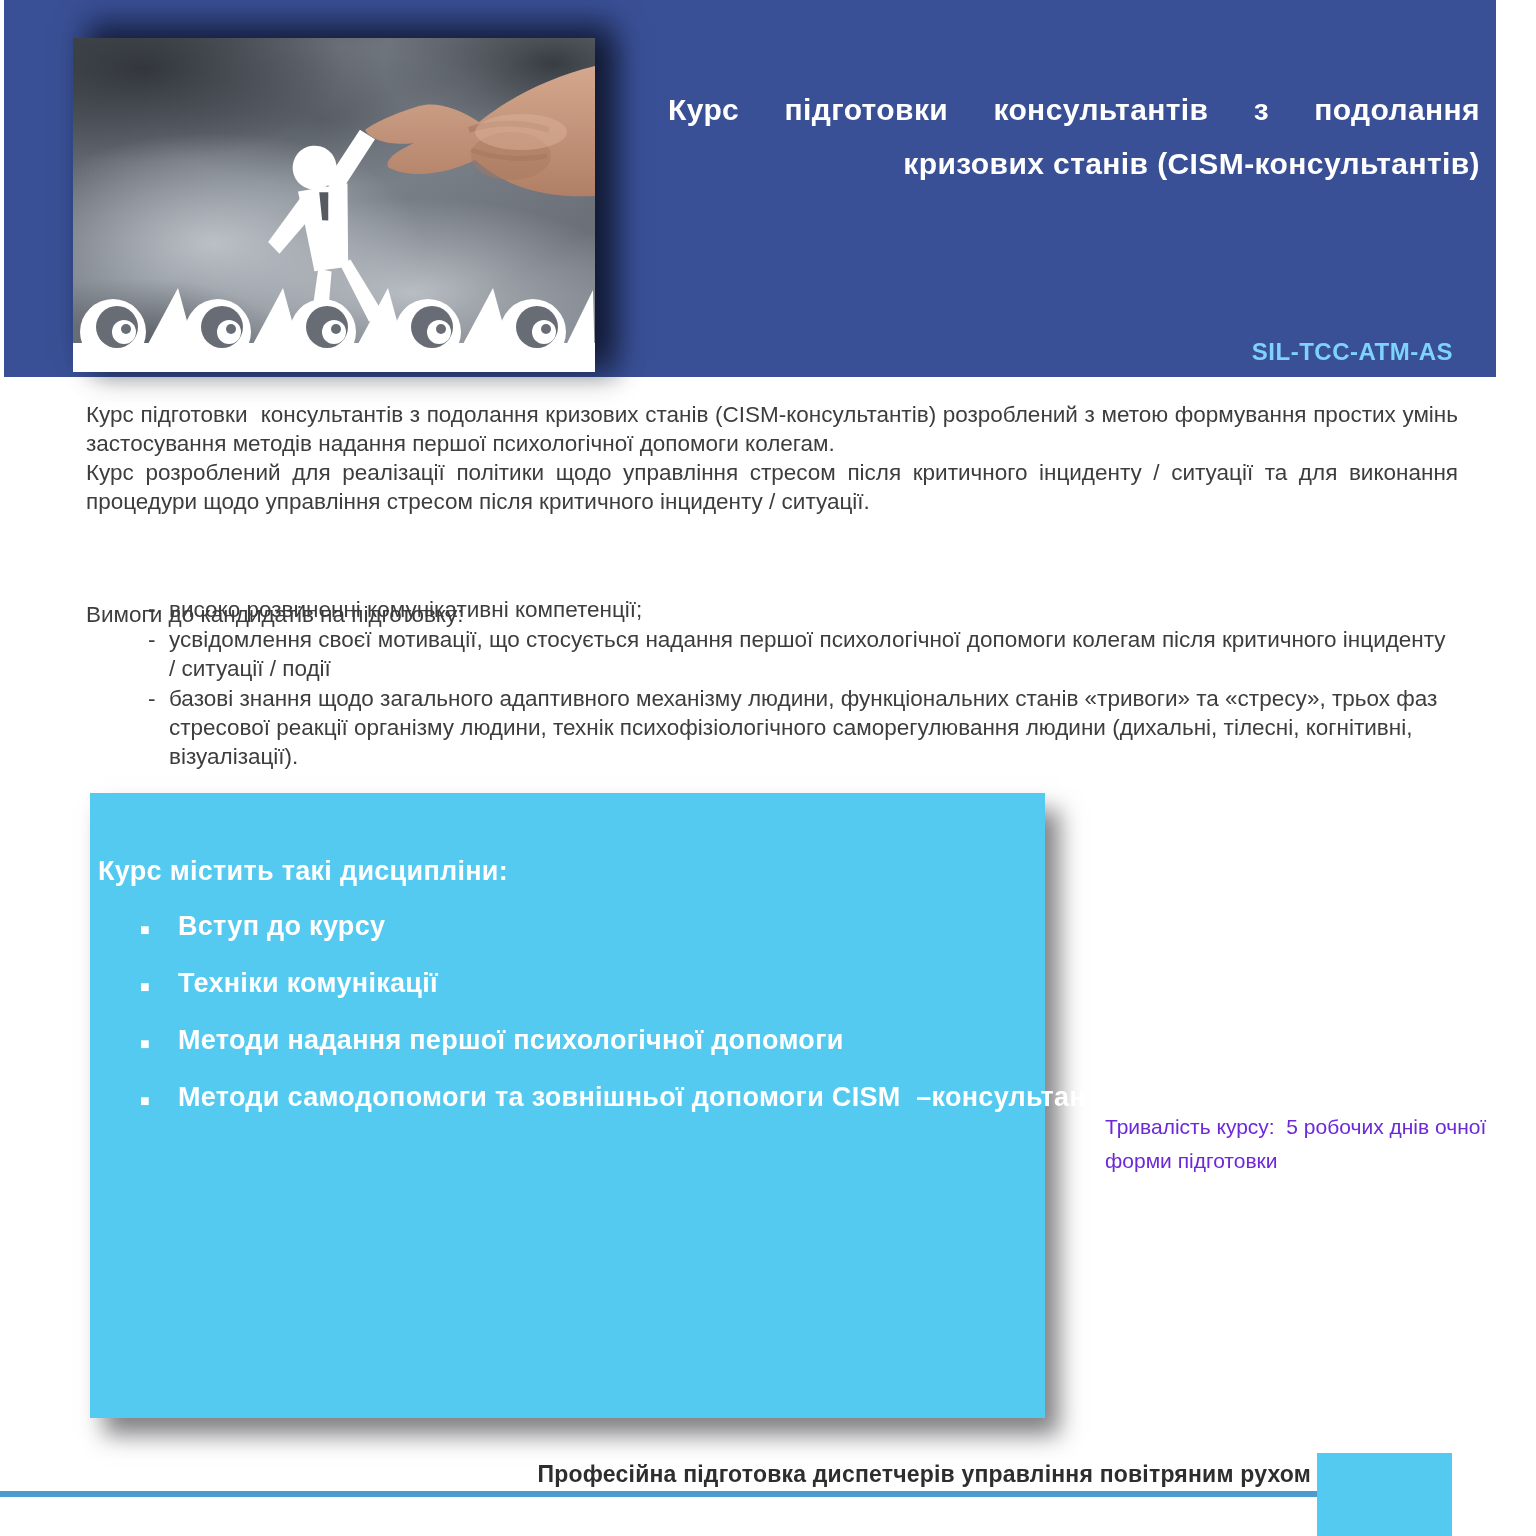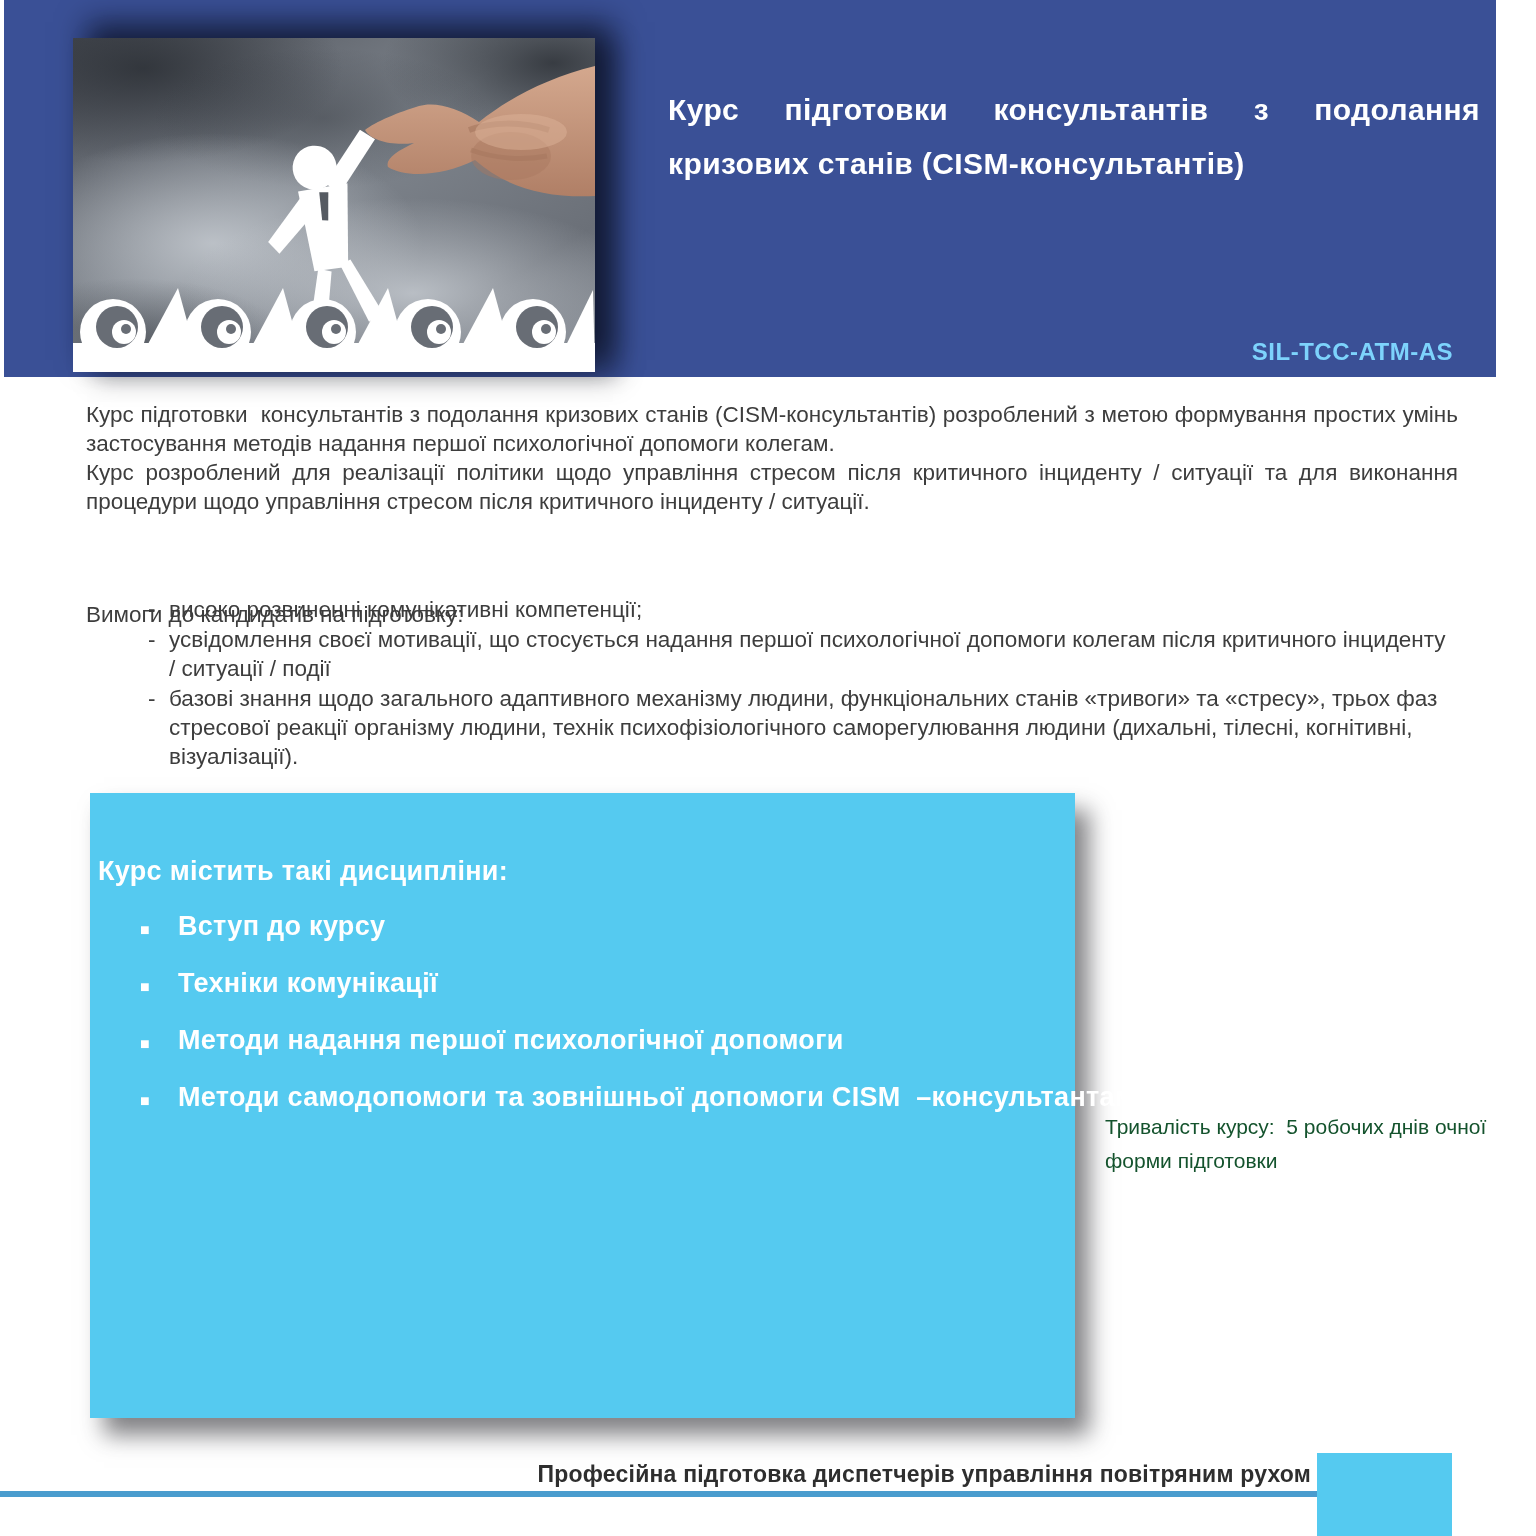--- a/index.html
+++ b/index.html
@@ -16,21 +16,21 @@
     position:absolute;left:69px;top:38px;width:522px;height:334px;
     box-shadow:16px -14px 28px 2px rgba(5,8,20,.62), 22px 6px 24px rgba(5,8,20,.35);
     background:#777;
   }
   .hero svg{display:block;width:100%;height:100%;}
   .band-title{
     position:absolute;left:664px;top:72px;width:812px;
     color:#fff;font-weight:bold;font-size:30px;letter-spacing:.4px;line-height:36px;
   }
   .band-title .l1{display:block;text-align:justify;text-align-last:justify;}
-  .band-title .l2{display:block;margin-top:18px;}
+  .band-title .l2{display:block;margin-top:18px;text-align:right;}
   .code{
     position:absolute;top:338px;right:79px;
     color:#7dd3fc;font-weight:bold;font-size:24px;letter-spacing:.5px;
   }
   
   .intro-block{
     position:absolute;left:86px;top:400px;width:1372px;
     font-size:22.5px;line-height:29px;text-align:justify;
   }
   .intro-block p{margin:0;}
@@ -40,40 +40,39 @@
     position:absolute;left:148px;top:594px;width:1300px;
     font-size:22.5px;line-height:29px;list-style:none;margin:0;padding:0;
   }
   .req-list li{position:relative;padding-left:21px;margin:0 0 1px 0;}
   .req-list .dash{position:absolute;left:0;top:0;}
   
   .cyan-box{
     position:absolute;left:90px;top:793px;width:955px;height:625px;
     background:var(--box-cyan,#55caf0);
     box-shadow:14px 17px 22px rgba(45,45,50,.6);
-    padding-left:30px;
   }
   .cyan-box h2{
     margin:0;position:absolute;left:8px;top:63px;
     color:#fff;font-size:27px;font-weight:bold;letter-spacing:.3px;
   }
   .disc-list{
     position:absolute;left:50px;top:118px;width:900px;
     list-style:none;margin:0;padding:0;
   }
   .disc-list li{
     display:flex;align-items:baseline;
     color:#fff;font-size:27px;font-weight:bold;letter-spacing:.3px;
     margin-bottom:26px;white-space:nowrap;
   }
   .disc-list .sq{flex:0 0 38px;font-size:16px;}
   
   .duration{
     position:absolute;left:1105px;top:1110px;width:390px;
-    font-size:21px;line-height:34px;color:#14532d;
+    font-size:21px;line-height:34px;color:#6d28d9;
   }
   
   .footer-text{
     position:absolute;left:0;top:1461px;width:1311px;text-align:right;
     font-size:23px;font-weight:bold;color:#2e2e2e;letter-spacing:.2px;
   }
   .footer-line{
     position:absolute;left:0;top:1491px;width:1317px;height:6px;
     background:var(--footer-line-blue,#4a9cce);
   }

